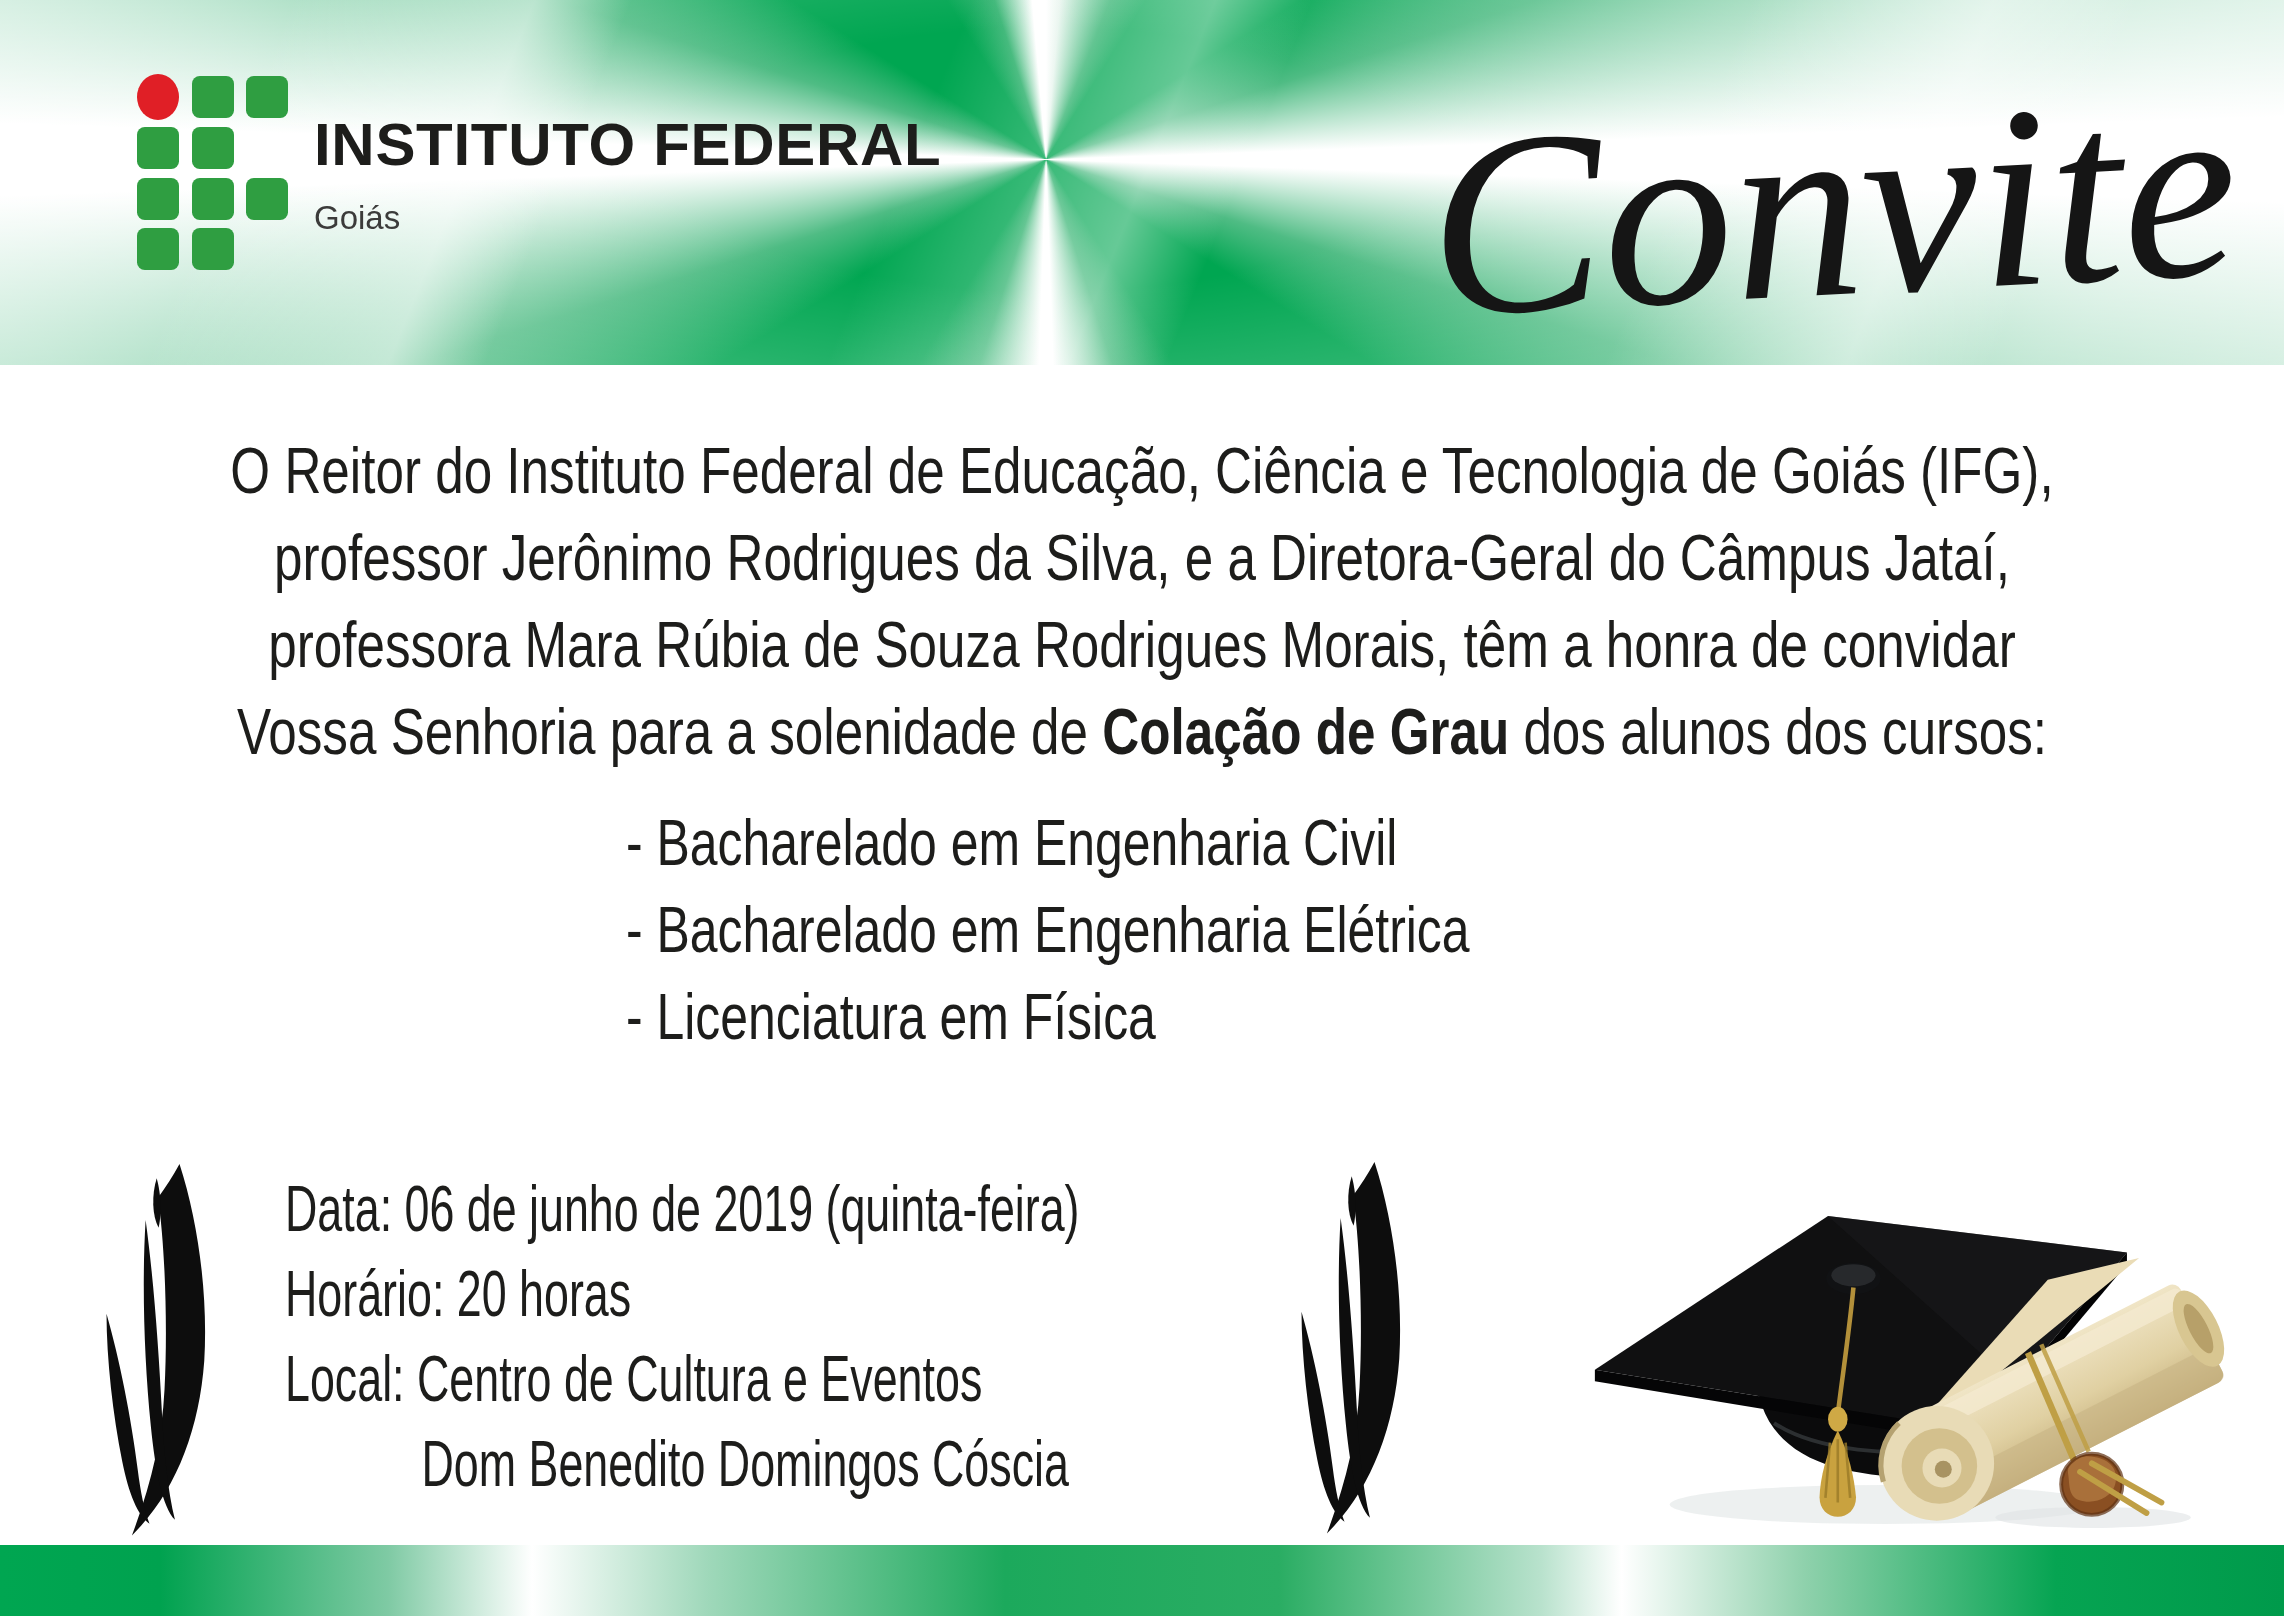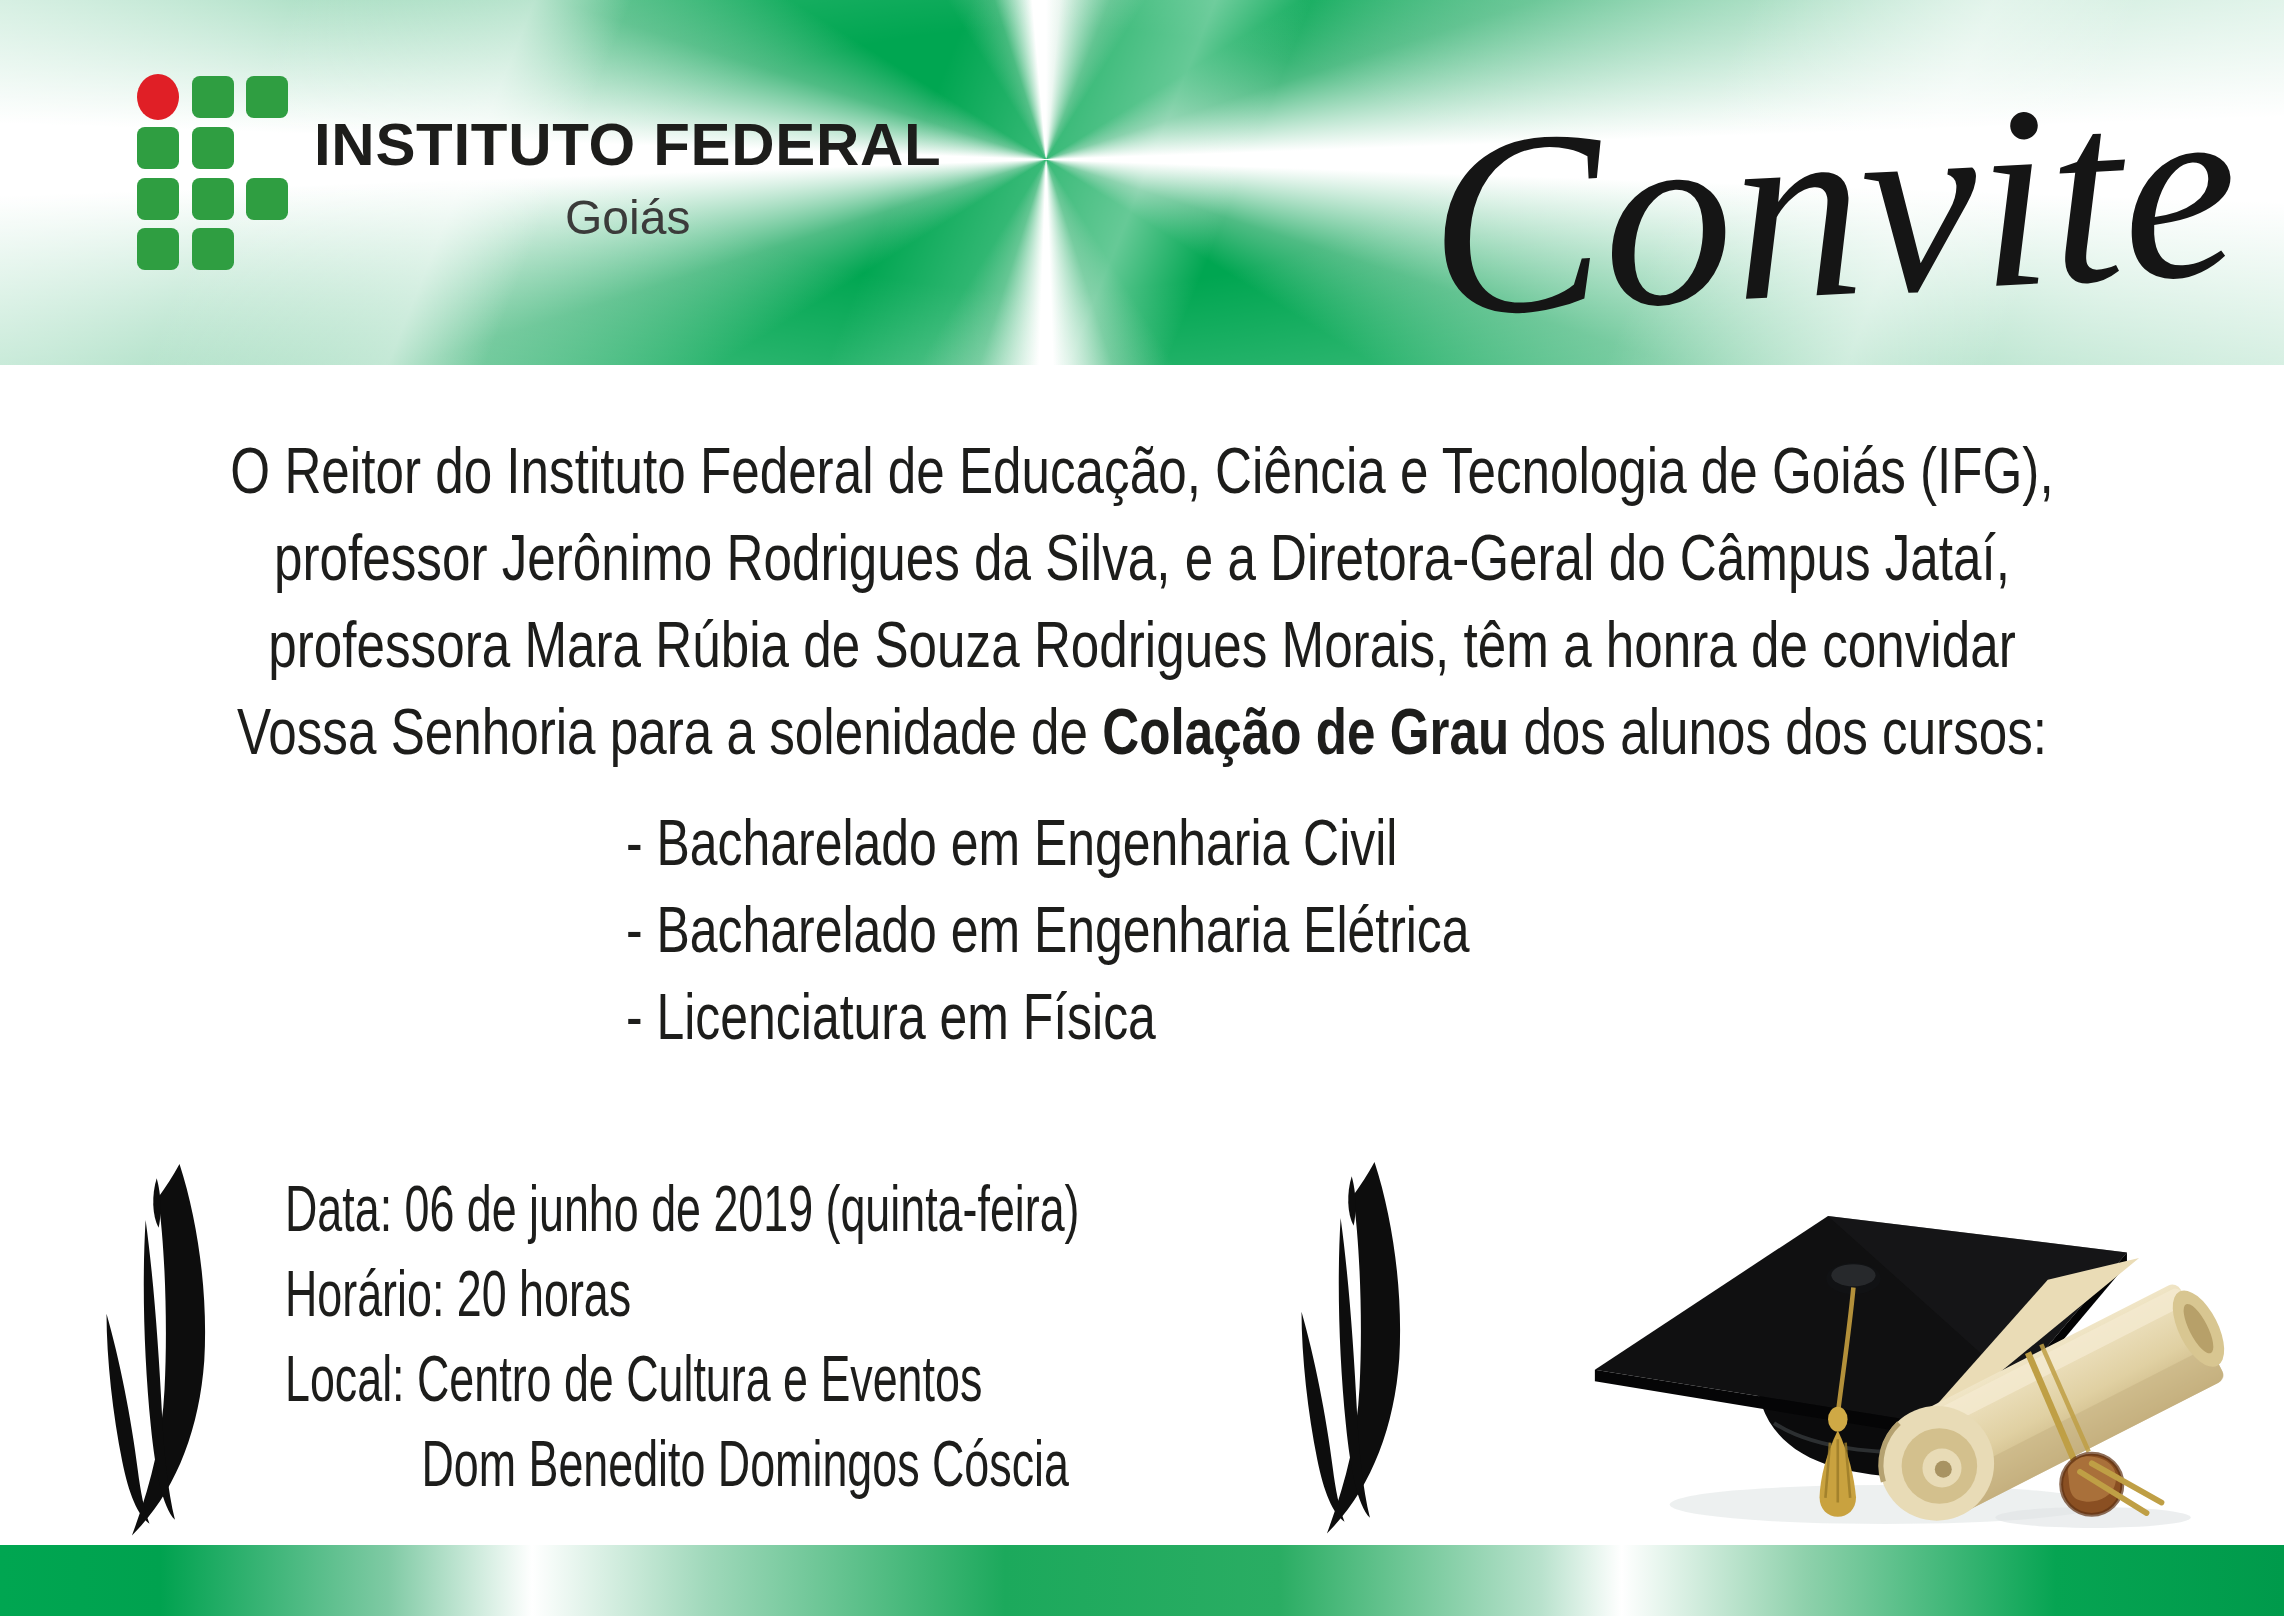--- a/index.html
+++ b/index.html
@@ -24,21 +24,21 @@
   
   .logo{position:absolute;left:137px;top:76px;width:151px;height:197px;}
   .cell{position:absolute;width:42px;height:42px;border-radius:7.8px;background:#2f9e41;}
   .cell.red{background:#e01f26;border-radius:50%;height:46px;top:-2px;}
   .c0{left:0}.c1{left:55px}.c2{left:109px}
   .r0{top:0}.r1{top:51px}.r2{top:102px}.r3{top:152px}
   .cell.red.r0{top:-2px}
 
   .org{position:absolute;left:314px;top:115px;white-space:nowrap;}
   .org-name{font-size:60px;font-weight:bold;letter-spacing:0.7px;color:#1d1d1b;line-height:1;}
-  .org-sub{font-size:48px;font-weight:400;color:#3b3b3a;line-height:51px;text-align:center;}
+  .org-sub{font-size:33px;font-weight:400;color:#3b3b3a;line-height:51px;}
   .org-sub.first{margin-top:17px;}
 
   .convite{position:absolute;top:62px;right:47px;white-space:nowrap;
     font-family:"Liberation Serif", serif;font-style:italic;font-weight:400;
     font-size:260px;line-height:0.95;color:#151515;transform:rotate(-3deg);transform-origin:100% 50%;}
 
   
   .paragraph{position:absolute;left:0;top:428px;width:2284px;text-align:center;
     font-size:64px;line-height:87px;color:#1d1d1b;
     transform:scaleX(0.8);transform-origin:50% 0;}

